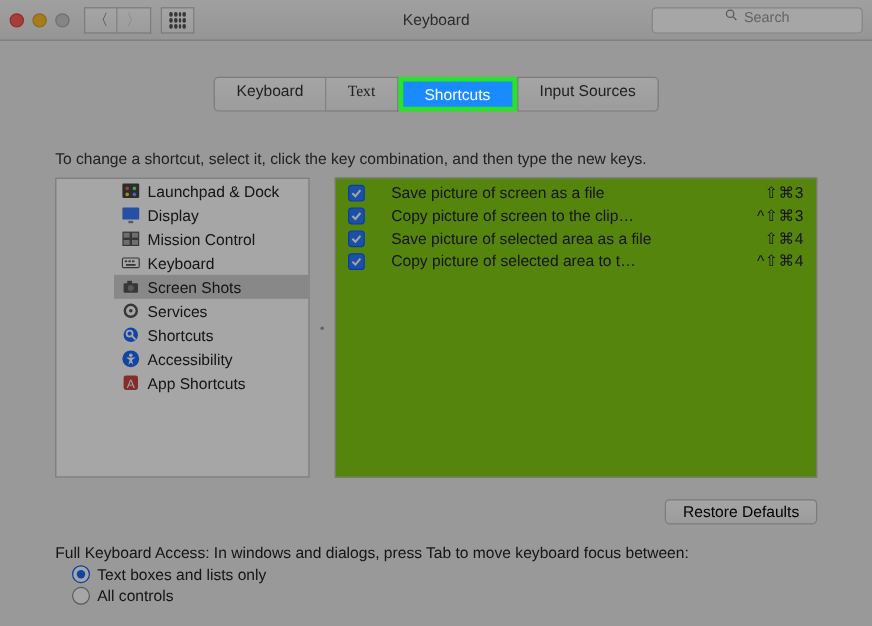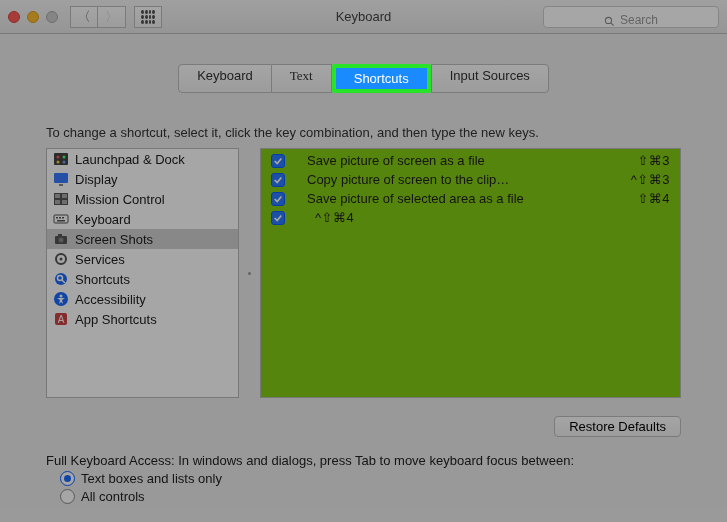--- a/index.html
+++ b/index.html
@@ -13,37 +13,37 @@
 .t-yellow { background: #ffbd2e; border: 0.5px solid #dea123; }
 .t-green { background: #cccccc; border: 0.5px solid #aaa; }
 .nav-buttons { margin-left: 12px; display: flex; }
 .nav-btn { width: 28px; height: 22px; background: linear-gradient(#fdfdfd,#f0f0f0); border: 1px solid #bdbdbd; display: flex; align-items: center; justify-content: center; font-size: 13px; color: #666; }
 .nav-btn + .nav-btn { border-left: none; }
 .nav-btn.disabled { color: #ccc; }
 .grid-btn { margin-left: 8px; width: 28px; height: 22px; background: linear-gradient(#fdfdfd,#f0f0f0); border: 1px solid #bdbdbd; display: flex; align-items: center; justify-content: center; }
 .dots { width: 14px; height: 14px; display: grid; grid-template-columns: repeat(4,1fr); grid-template-rows: repeat(3,1fr); gap: 1px; }
 .dots i { background: #555; border-radius: 50%; }
 .title-text { position: absolute; left: 0; right: 0; text-align: center; font-size: 13px; color: #444; font-weight: 500; pointer-events: none; }
-.search-wrap { margin-left: auto; width: 176px; height: 22px; background: #fff; border: 1px solid #ccc; border-radius: 4px; display: flex; align-items: flex-end; justify-content: center; color: #999; font-size: 12px; gap: 5px; }
+.search-wrap { margin-left: auto; width: 176px; height: 22px; background: #fff; border: 1px solid #ccc; border-radius: 4px; display: flex; align-items: flex-start; justify-content: center; color: #999; font-size: 12px; gap: 5px; }
 .search-wrap svg { width: 11px; height: 11px; }
 
 .content { padding: 30px 46px 0; }
 
 .seg { display: flex; justify-content: center; margin-bottom: 32px; }
 .seg-item { padding: 3px 18px; font-size: 13px; color: #333; background: linear-gradient(#fdfdfd,#f0f0f0); border: 1px solid #bdbdbd; }
 .seg-item + .seg-item { border-left: none; font-family: Liberation Serif, serif; }
 .seg-item:first-child { border-radius: 4px 0 0 4px; }
 .seg-item:last-child { border-radius: 0 4px 4px 0; }
 
 .seg-highlight { padding: 3px 18px; font-size: 13px; background: #1a8bff; color: #fff; border: 4px solid #29e329; position: relative; z-index: 200; border-radius: 2px; }
 
 .instr { font-size: 13px; color: #333; margin-bottom: 8px; }
 
 .panels { display: flex; gap: 8px; height: 250px; }
-.cat-list { width: 193px; background: #fff; border: 1px solid #b8b8b8; overflow: auto; }
+.cat-list { width: 212px; background: #fff; border: 1px solid #b8b8b8; overflow: auto; padding-left: 48px; }
 .cat-item { display: flex; align-items: center; gap: 6px; padding: 2px 6px; font-size: 13px; color: #222; }
 .cat-item.selected { background: #d2d2d2; }
 .cat-icon { width: 16px; height: 16px; display: inline-flex; align-items: center; justify-content: center; }
 
 .sc-list { flex: 1; background: #84cc16; border: 1px solid #b8b8b8; padding: 2px 0; }
 .sc-row { display: flex; align-items: center; padding: 2px 10px; font-size: 13px; color: #222; }
 .sc-check { width: 14px; height: 14px; border: 1px solid #0a5fff; background: #2a7cff; border-radius: 3px; display: flex; align-items: center; justify-content: center; margin-right: 22px; }
 .sc-check svg { width: 10px; height: 10px; }
 .sc-label { flex: 1; white-space: nowrap; overflow: hidden; text-overflow: ellipsis; }
 .sc-key { color: #222; font-size: 13px; margin-left: 8px; letter-spacing: 0.5px; }
@@ -237,20 +237,21 @@
           </span>
           <span class="sc-label">Save picture of selected area as a file</span>
           <span class="sc-key">⇧⌘4</span>
         </div>
         <div class="sc-row">
           <span class="sc-check">
             <svg viewBox="0 0 12 12">
               <polyline points="2,6 5,9 10,3" fill="none" stroke="#fff" stroke-width="2"></polyline>
             </svg>
           </span>
+          <span class="sc-label">Copy picture of selected area to t…</span>
           <span class="sc-key">^⇧⌘4</span>
         </div>
       </div>
   </div>
   <div class="restore">
     <button class="restore-btn">Restore Defaults</button>
   </div>
   <div class="fka">
     <div>Full Keyboard Access: In windows and dialogs, press Tab to move keyboard focus between:</div>
     <div class="radio-row">

